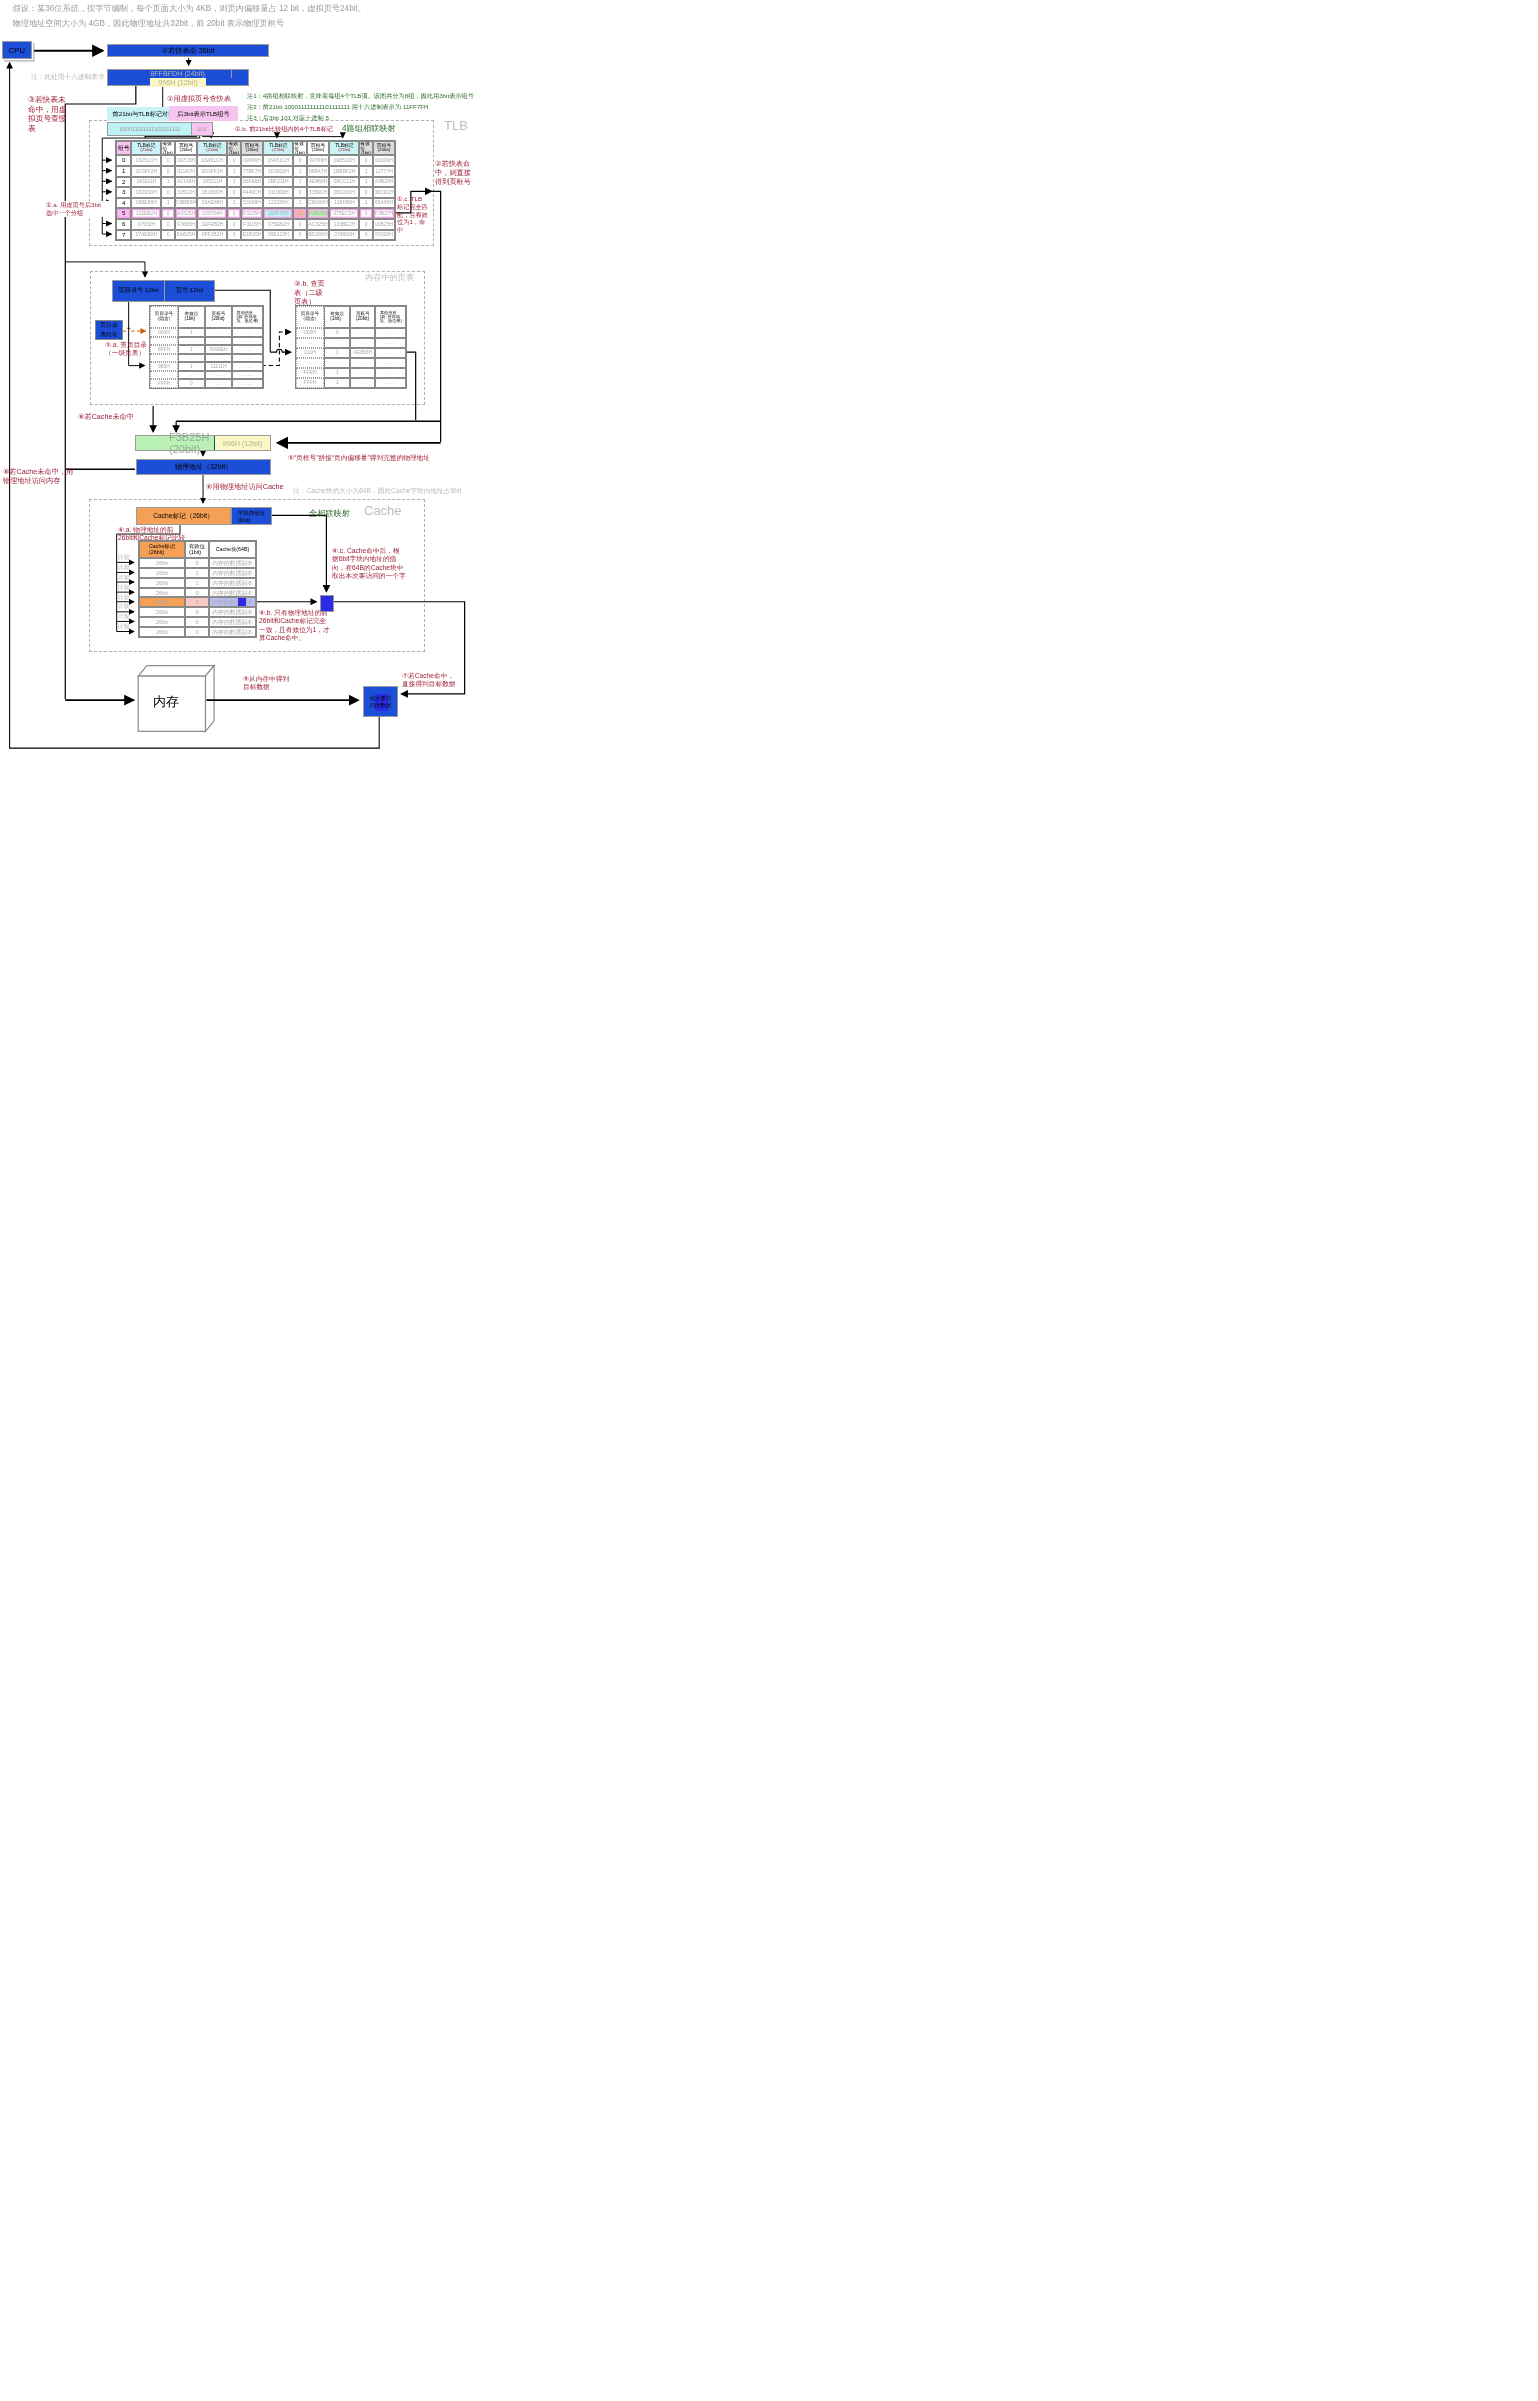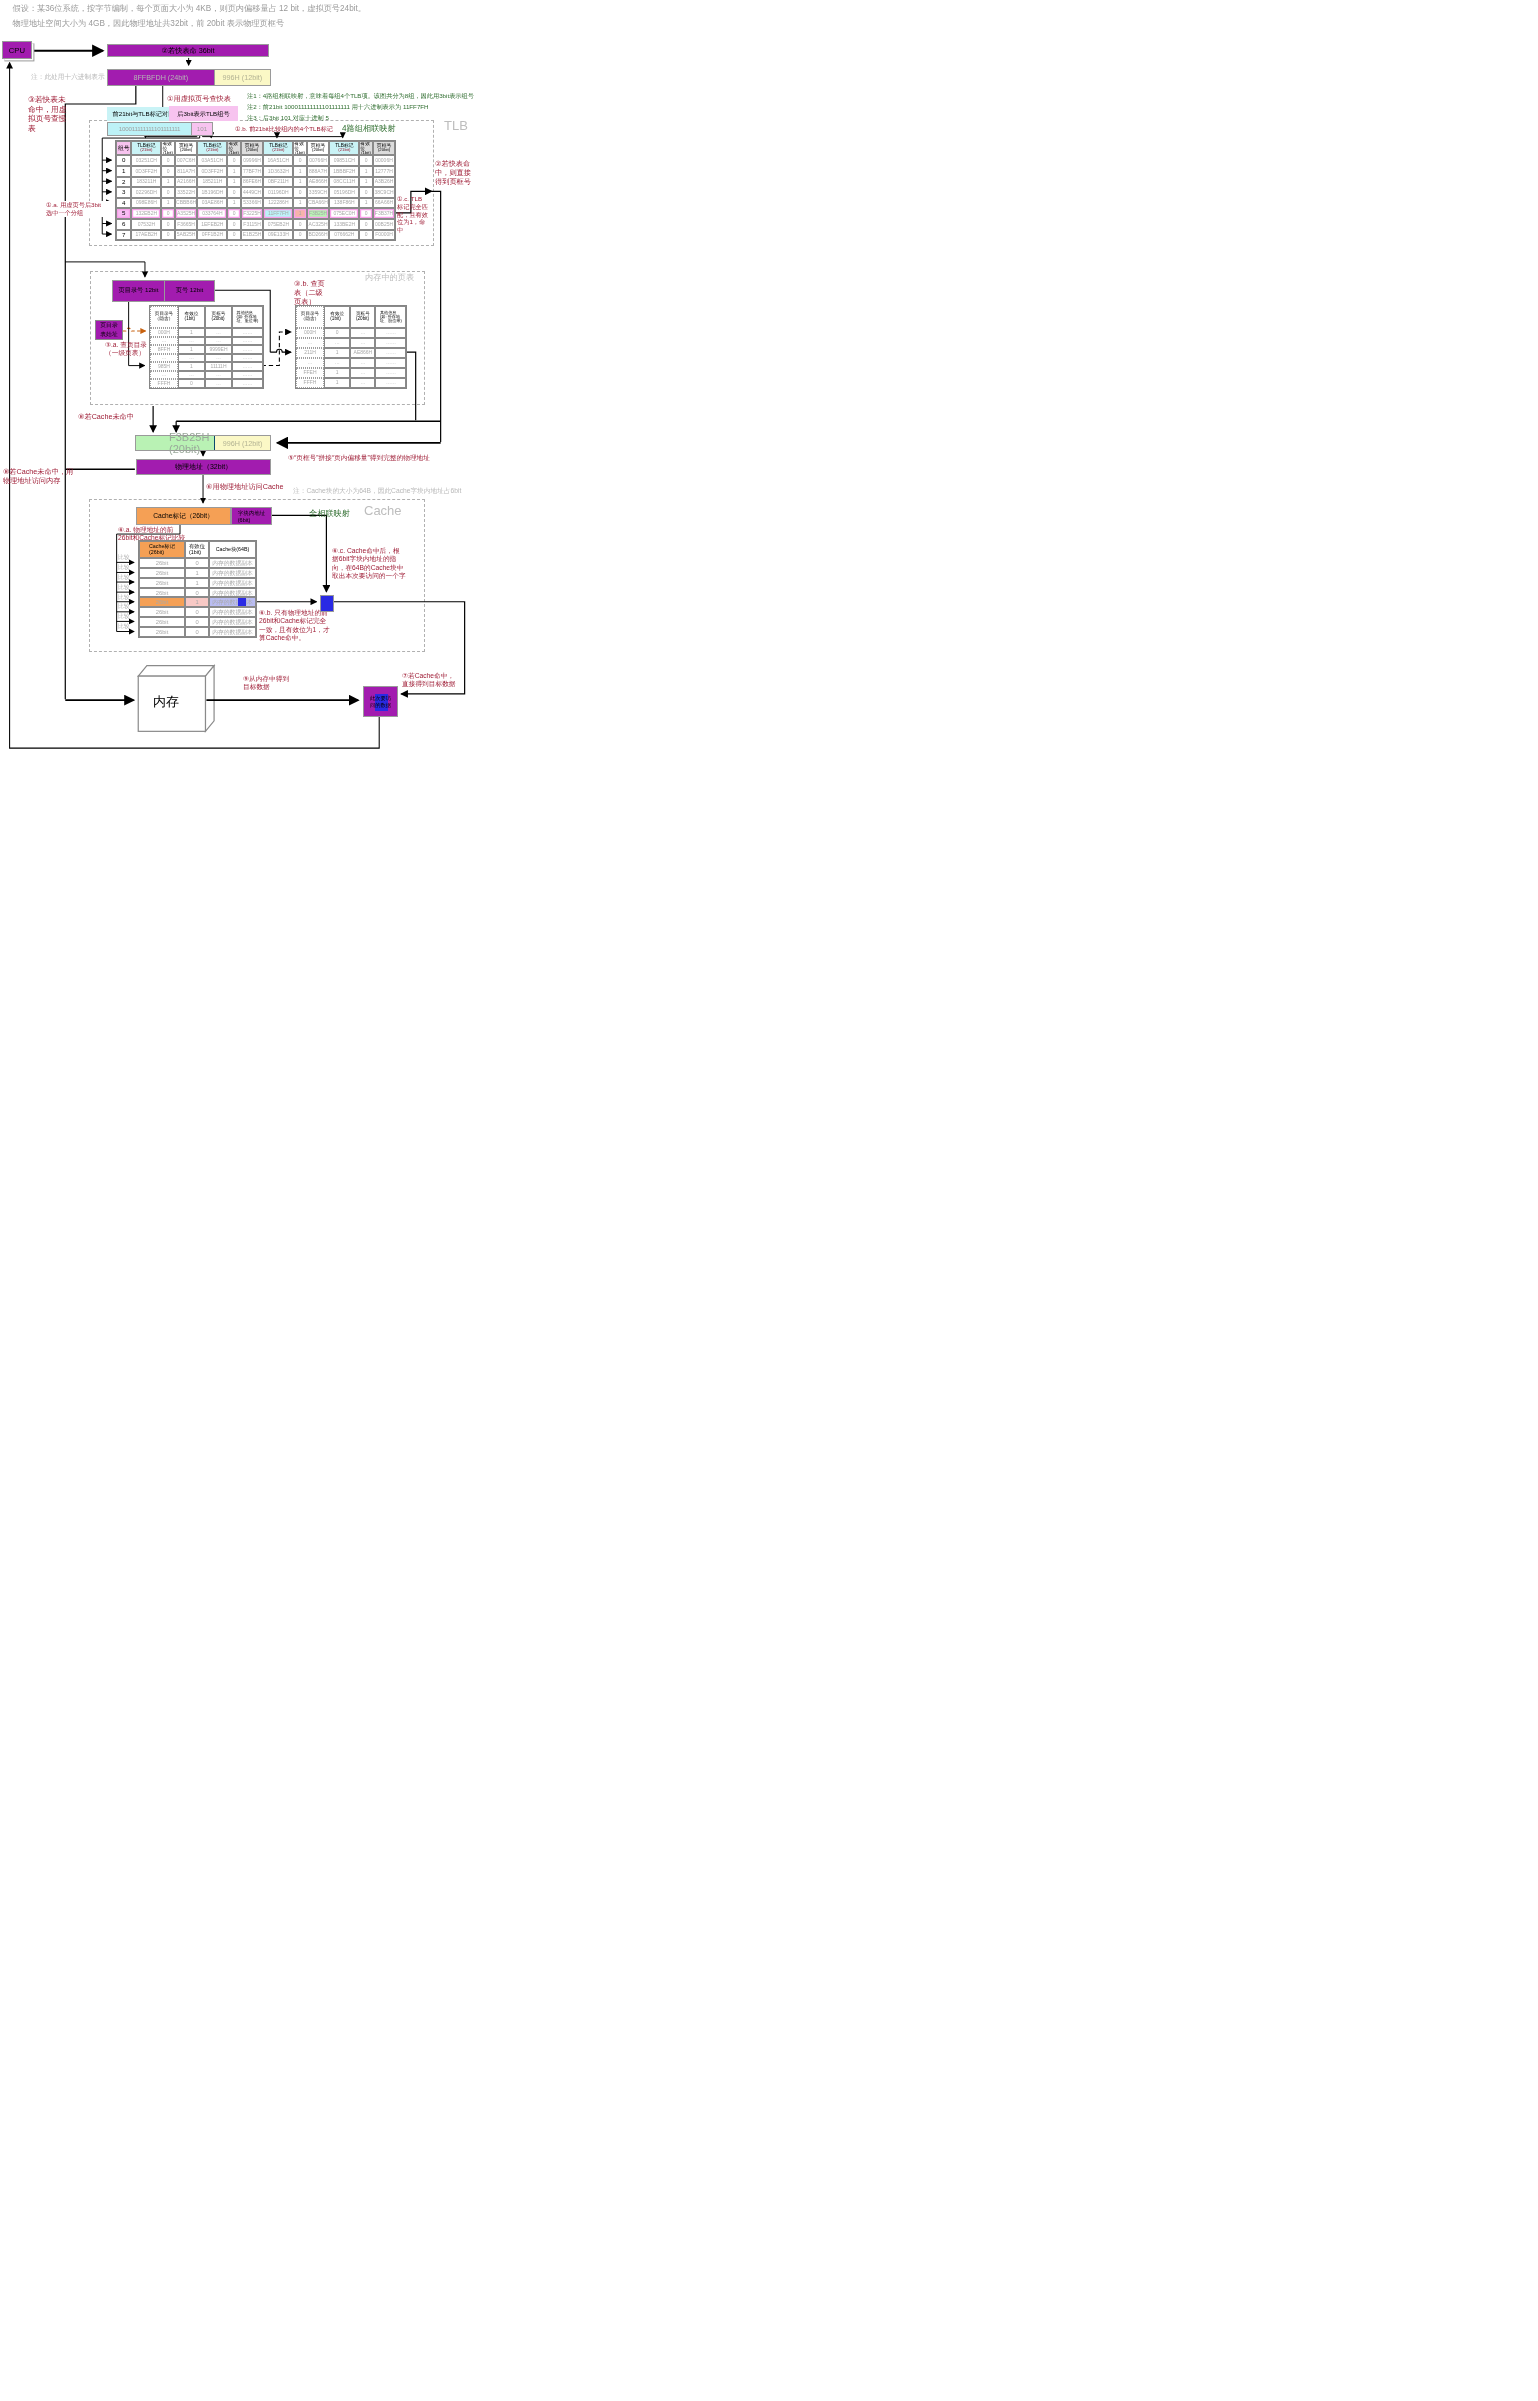--- a/index.html
+++ b/index.html
@@ -1,19 +1,19 @@
 <!DOCTYPE html>
 <html style="font-size:7.7px"><head>
 <meta charset="utf-8">
 <style>
   html,body{margin:0;padding:0;background:#fff;}
   body{font-family:"Liberation Sans","DejaVu Sans",sans-serif;}
   #canvas{position:relative;width:480px;height:759px;background:#fff;overflow:hidden;}
   svg.wire{position:absolute;left:0;top:0;z-index:1;pointer-events:none;}
-  .box{position:absolute;background:#a21caf;border:1px solid #9a9a9a;display:flex;align-items:center;justify-content:center;z-index:2;box-sizing:border-box;}
+  .box{position:absolute;background:#1d4ed8;border:1px solid #9a9a9a;display:flex;align-items:center;justify-content:center;z-index:2;box-sizing:border-box;}
   .txt{position:absolute;z-index:3;line-height:1.25;}
   .red{color:#9e1b34;}
   .grn{color:#2f6d2f;}
   .gry{color:#9a9a9a;}
   .lgry{color:#b8b8b8;}
   .pre{white-space:pre-line;}
   .ctr{}
   .dashbox{position:absolute;border:1.4px dashed #b0b0b0;z-index:0;box-sizing:border-box;}
   .grid{position:absolute;display:grid;background:#fff;border:0.5px solid #858585;z-index:2;}
   .tc{border:0.5px solid #8a8a8a;display:flex;flex-direction:column;align-items:center;justify-content:center;overflow:hidden;background:#fff;box-sizing:border-box;line-height:1.05;}
@@ -125,21 +125,21 @@
     <path d="M430,1458 H746" stroke="#000" stroke-width="3.5" fill="none" marker-end="url(#mB)"></path>
     <path d="M790,1492 V1558 H20 V130" stroke="#000" stroke-width="2.2" fill="none" marker-end="url(#mB)"></path>
   </svg>
 
   <div class="txt gry" style="left:12.5px;top:3.8px;font-size:8.2px;">假设：某36位系统，按字节编制，每个页面大小为 4KB，则页内偏移量占 12 bit，虚拟页号24bit。</div>
   <div class="txt gry" style="left:12.5px;top:19px;font-size:8.2px;">物理地址空间大小为 4GB，因此物理地址共32bit，前 20bit 表示物理页框号</div>
 
   <div class="box" style="left:1.9px;top:41px;width:30px;height:18px;font-size:7.7px;box-shadow:1.9px 1.9px 0 -0.5px #fff,2.4px 2.4px 0 #9a9a9a;">CPU</div>
   <div class="box" style="left:107px;top:44px;width:162px;height:13px;font-size:7.2px;">②若快表命 36bit</div>
   <div class="txt lgry" style="left:31px;top:73px;font-size:6.7px;">注：此处用十六进制表示</div>
-  <div class="box" style="left:107px;top:69px;width:164px;height:17px;padding:0;">
+  <div class="box" style="left:107px;top:69px;width:142px;height:17px;padding:0;flex-direction:column;">
     <div style="width:108px;height:100%;display:flex;align-items:center;justify-content:center;color:#b5b5b5;font-size:7.2px;border-right:1px solid #9a9a9a;box-sizing:border-box;">8FFBFDH (24bit)</div>
     <div style="width:56px;height:100%;display:flex;align-items:center;justify-content:center;color:#b3b394;font-size:7.2px;background:#fbf8c6;">996H (12bit)</div>
   </div>
 
   <div class="txt red" style="left:167px;top:94px;font-size:7.2px;">①用虚拟页号查快表</div>
   <div class="txt red pre ctr" style="left:28px;top:95px;width:63px;font-size:7.7px;">③若快表未
 命中，用虚
 拟页号查慢
 表</div>
   <div class="txt" style="left:107px;top:107px;width:73px;height:14.4px;background:#c9f3f6;display:flex;align-items:center;justify-content:center;font-size:6.2px;">前21bit与TLB标记对比</div>

